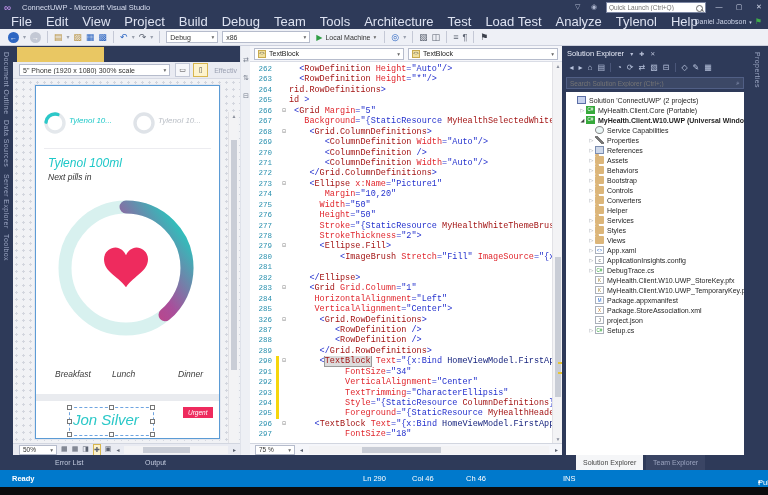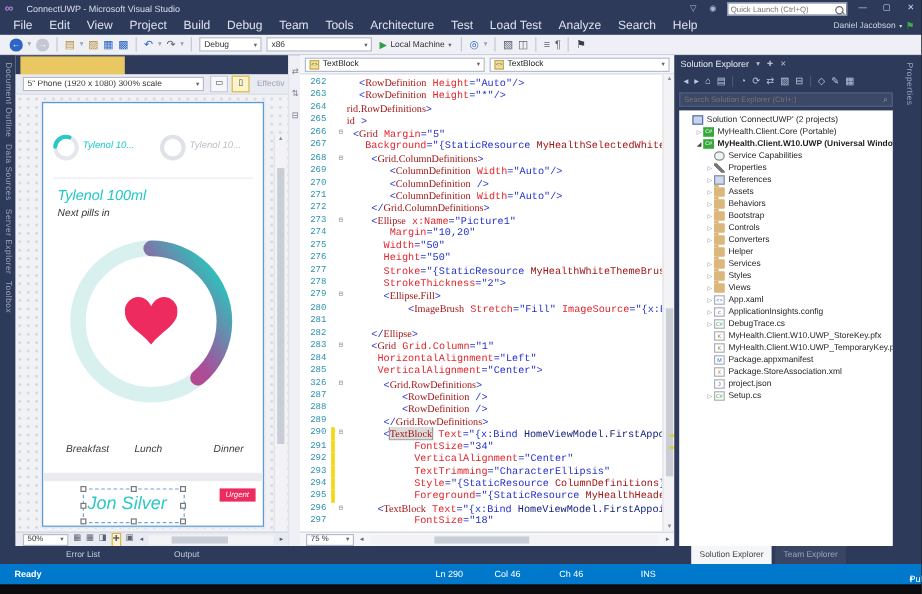--- a/index.html
+++ b/index.html
@@ -17,21 +17,21 @@
   #quick-launch{left:606px;top:1.5px;width:100px;height:11px;background:#fff;border:1px solid #7d87a3;box-sizing:border-box;}
   #quick-launch input{width:84px;height:9px;border:0;outline:0;font-size:6.5px;font-family:"Liberation Sans",sans-serif;color:#333;padding:0 2px;background:transparent;}
   .mag{position:absolute;right:2px;top:2px;width:5px;height:5px;border:1px solid #6a6a6a;border-radius:50%;}
   .mag::after{content:'';position:absolute;left:4px;top:4px;width:3px;height:1px;background:#6a6a6a;transform:rotate(45deg);}
   #win-buttons{right:2px;top:0;display:flex;gap:6px;color:#cfd6e8;font-size:7px;}
   #win-buttons span{width:14px;text-align:center;line-height:13px;}
   #user-cluster{right:6px;top:17px;display:flex;align-items:center;gap:3px;color:#cdd4e8;font-size:7px;}
   #user-flag{color:#3fae49;font-size:8px;}
 
   #menubar{left:0;top:15px;width:768px;height:14px;background:#2e3a59;display:flex;align-items:center;padding-left:4px;box-sizing:border-box;}
-  .mi{color:#dde2f1;font-size:10px;padding:0 7px;line-height:14px;}
+  .mi{color:#dde2f1;font-size:13px;padding:0 7px;line-height:14px;}
 
   #toolbar{left:0;top:29px;width:768px;height:17px;background:#eef0f6;border-bottom:1px solid #ccd0dd;box-sizing:border-box;display:flex;align-items:center;padding-left:6px;}
   .tbi{font-size:9px;line-height:15px;margin:0 2px;color:#5b6270;}
   .tbi.blue{color:#2d66c2;} .tbi.dim{color:#9aa0ad;font-size:6px;} .tbi.amber{color:#b8913d;} .tbi.dark{color:#3a3f4a;}
   .tbi.circb{width:11px;height:11px;border-radius:50%;background:#2d66c2;color:#fff;font-size:7px;text-align:center;line-height:11px;}
   .tbi.circg{width:11px;height:11px;border-radius:50%;background:#c3c8d4;color:#fff;font-size:7px;text-align:center;line-height:11px;}
   .tsep{width:1px;height:12px;background:#c5c9d6;margin:0 4px;}
   .combo{height:12px;background:#fff;border:1px solid #b6bccc;box-sizing:border-box;font-size:7px;color:#333;display:flex;align-items:center;padding:0 3px;margin:0 2px;}
   .combo .car{margin-left:auto;color:#666;font-size:5.5px;padding-left:4px;}
   #combo-debug{width:52px;} #combo-platform{width:88px;}
@@ -90,21 +90,21 @@
   #editor{left:250px;top:46px;width:312px;height:409px;background:#fff;}
   #editor-nav{left:0;top:0;width:312px;height:16px;background:#f5f6fa;border-bottom:1px solid #dadde6;box-sizing:border-box;display:flex;align-items:center;padding:0 2px;}
   .navcombo{flex:1;height:12px;background:#fff;border:1px solid #b6bccc;box-sizing:border-box;display:flex;align-items:center;font-size:7px;color:#222;padding:0 3px;margin:0 2px;}
   .tagicon{width:8px;height:8px;background:#f0e0a0;border:1px solid #c9ab4f;box-sizing:border-box;color:#555;font-size:4.5px;line-height:6px;text-align:center;margin-right:3px;}
   #code{left:0;top:16px;width:302px;height:381px;overflow:hidden;padding-top:2px;box-sizing:border-box;}
   .crow{display:flex;height:10.45px;line-height:10.45px;font-family:"Liberation Mono",monospace;font-size:8.5px;white-space:pre;}
   .cnum{width:22px;flex:none;text-align:right;color:#2b91af;font-size:7.5px;padding-right:4px;font-family:"Liberation Mono",monospace;}
   .cchg{width:3px;flex:none;} .cchg.on{background:#f6d60c;}
   .cfold{width:10px;flex:none;text-align:center;color:#8a8a8a;font-size:6px;line-height:10px;}
   .ctext{flex:1;overflow:hidden;color:#000;}
-  .ct{color:#a31515;font-family:Liberation Serif, serif;} .ca{color:#e0262d;} .cd{color:#2431cd;} .cv{color:#2431cd;}
+  .ct{color:#a31515;} .ca{color:#e0262d;} .cd{color:#2431cd;} .cv{color:#2431cd;}
   .cr{color:#a31515;} .cb{color:#16237e;}
   .csel{background:#dcdcdc;outline:1px solid #9a9a9a;}
   #editor-vscroll{left:302px;top:16px;width:10px;height:381px;background:#f3f3f5;border-left:1px solid #e2e2e6;box-sizing:border-box;}
   #editor-vthumb{left:2px;top:195px;width:6px;height:140px;background:#c9cdd6;}
   .smark{position:absolute;left:5px;width:4px;height:2px;background:#e8c532;}
   #editor-bottombar{left:0;top:397px;width:312px;height:12px;background:#f5f6fa;border-top:1px solid #d2d6e0;box-sizing:border-box;display:flex;align-items:center;padding-left:3px;}
   #editor-zoom{width:40px;height:10px;font-size:6.5px;}
   #editor-hscroll{position:relative;flex:1;height:8px;background:#f3f3f5;margin:0 3px;}
   #editor-hthumb{position:absolute;left:22%;top:1px;width:33%;height:6px;background:#c9cdd6;}
 
@@ -137,21 +137,21 @@
 
   
   #bottom-band{left:0;top:455px;width:768px;height:15px;background:#2e3a59;}
   .bbtab{position:absolute;top:0;color:#c3cbdf;font-size:7px;line-height:15px;}
   #bb-errorlist{left:55px;} #bb-output{left:145px;}
   .setab{position:absolute;top:0;height:15px;line-height:15px;font-size:7px;padding:0 7px;}
   #setab-0{left:576px;background:#f5f6f8;color:#444;}
   #setab-1{left:646px;background:#3a4564;color:#9aa3bf;}
   #statusbar{left:0;top:470px;width:768px;height:17px;background:#0079cc;color:#fff;font-size:7.5px;}
   #statusbar span{position:absolute;top:4px;}
-  #st-ready{left:12px;font-weight:bold;} #st-ln{left:363px;} #st-col{left:412px;} #st-ch{left:466px;} #st-ins{left:534px;}
+  #st-ready{left:12px;font-weight:bold;} #st-ln{left:363px;} #st-col{left:412px;} #st-ch{left:466px;} #st-ins{left:563px;}
   #st-publish{right:10px;display:flex;gap:4px;align-items:center;}
   #blackstrip{left:0;top:487px;width:768px;height:8px;background:#0b0b0d;}
 </style>
 </head>
 <body>
 
 <div id="app">
 
   <div id="titlebar" class="abs">
     <span id="vs-logo" class="abs">∞</span>
@@ -175,21 +175,21 @@
       <span class="mi">View</span>
       <span class="mi">Project</span>
       <span class="mi">Build</span>
       <span class="mi">Debug</span>
       <span class="mi">Team</span>
       <span class="mi">Tools</span>
       <span class="mi">Architecture</span>
       <span class="mi">Test</span>
       <span class="mi">Load Test</span>
       <span class="mi">Analyze</span>
-      <span class="mi">Search</span>
+      <span class="mi">Tylenol</span>
       <span class="mi">Help</span>
     </div>
   <span id="user-cluster" class="abs">
     <span>Daniel Jacobson</span>
     <span style="font-size:5px;">▾</span>
     <span id="user-flag">⚑</span>
   </span>
 
   <div id="toolbar" class="abs">
     <span id="tb-left" style="display:flex;align-items:center;">

